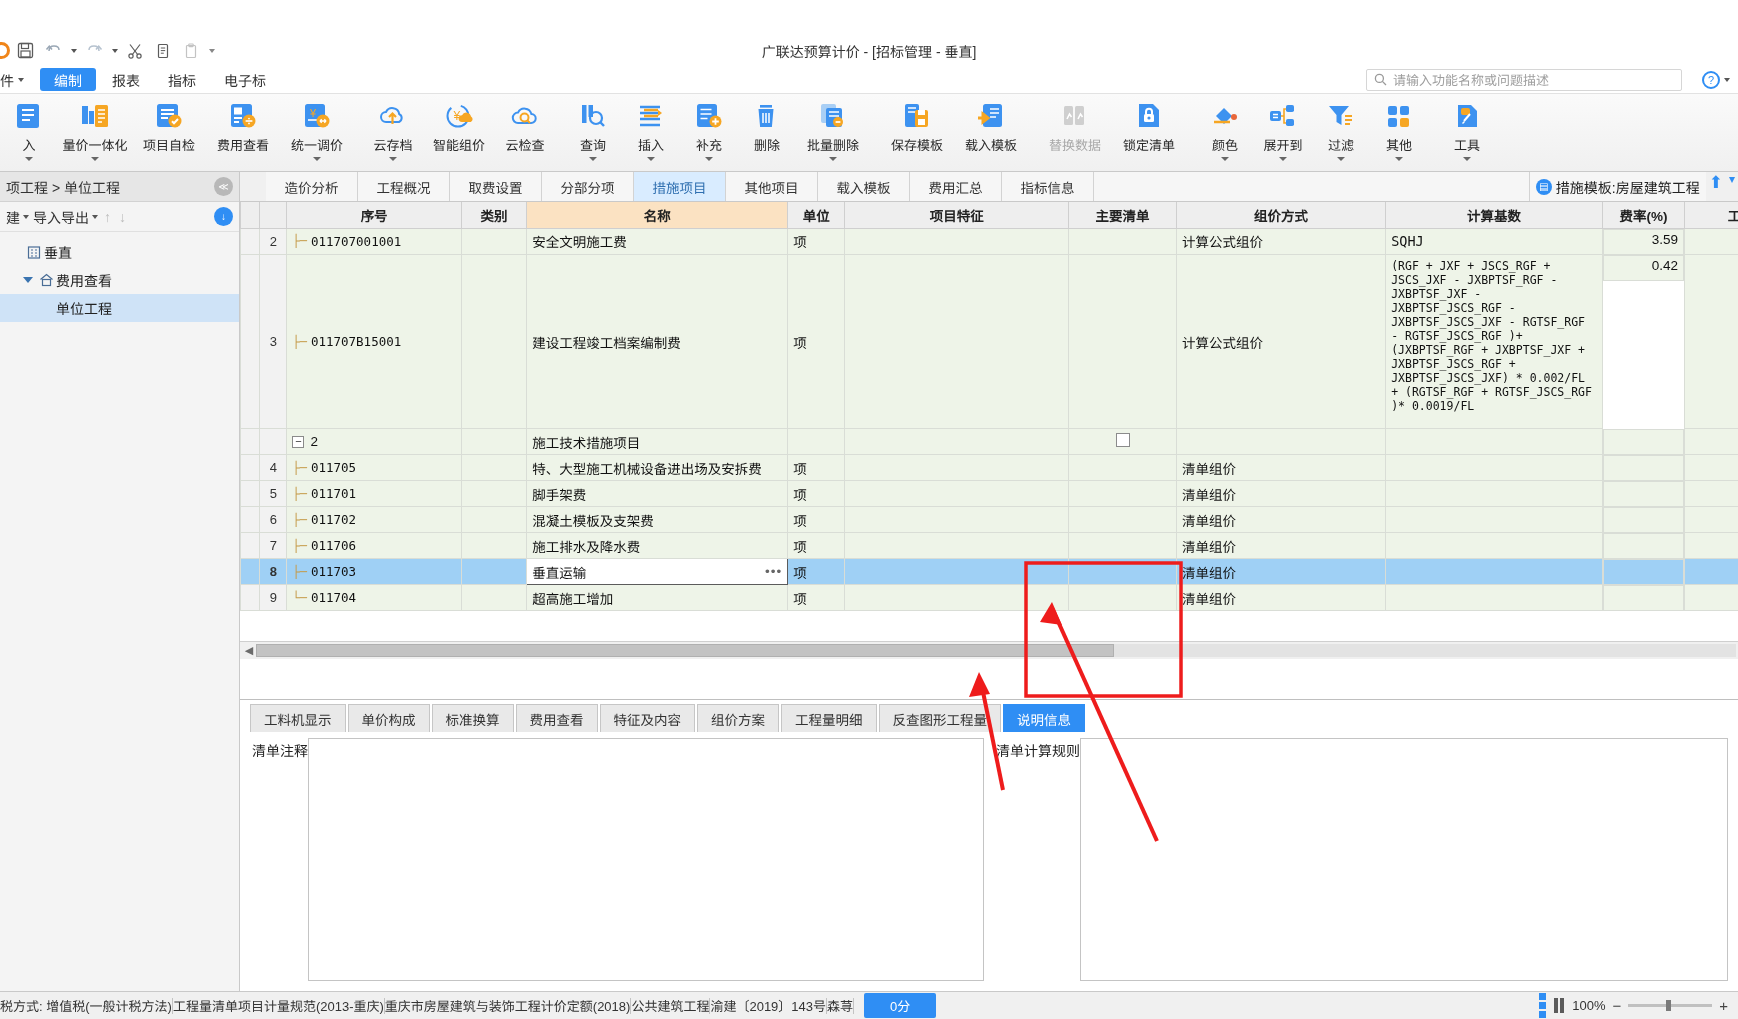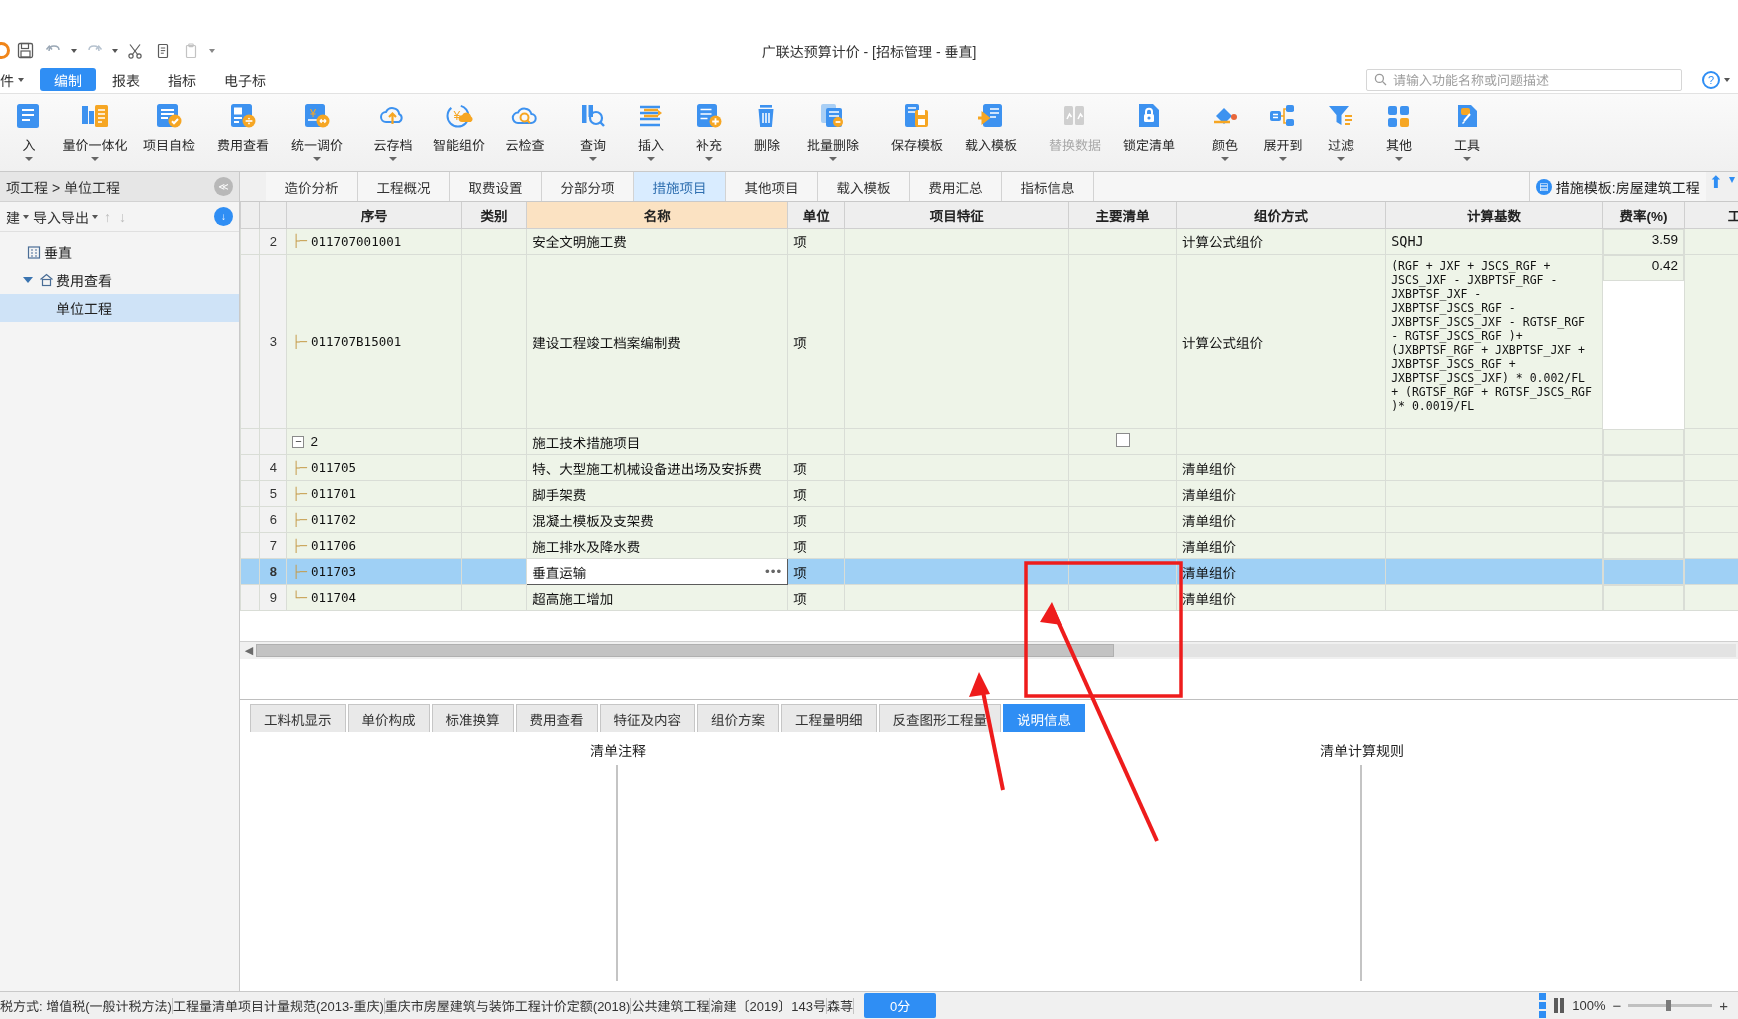--- a/index.html
+++ b/index.html
@@ -218,21 +218,21 @@
   .bottom { height: 292px; min-height: 292px; display: flex; flex-direction: column; border-top: 1px solid #bfbfbf; background: #fff; margin-top: 40px; }
   .btabs { height: 32px; min-height: 32px; display: flex; align-items: stretch; background: #fff; padding-left: 10px; padding-top: 4px; }
   .btab {
     display: flex; align-items: center; justify-content: center;
     padding: 0 13px; font-size: 13.5px; color: #333;
     background: #e9e9e9; border: 1px solid #c6c6c6; border-bottom: none;
     margin-right: 2px; cursor: pointer; white-space: nowrap;
   }
   .btab.active { background: #2f8ef4; color: #fff; border-color: #2f8ef4; font-weight: normal; }
   .bcontent { flex: 1; display: flex; gap: 10px; padding: 6px 10px 10px 10px; min-height: 0; }
-  .bcol { flex: 1; display: flex; flex-direction: column; min-width: 0; align-items: center; }
+  .bcol { flex: 1; display: flex; flex-direction: row; min-width: 0; }
   .bcol-title { font-size: 14px; color: #222; padding: 2px 0 5px 2px; }
   .bcol-box { flex: 1; border: 1px solid #c4c4c4; background: #fff; }
 
   
   .status {
     height: 28px; min-height: 28px; background: #f0f0f0;
     border-top: 1px solid #c9c9c9; display: flex; align-items: center;
     font-size: 13px; color: #333;
   }
   .st-item { padding: 0 0; white-space: nowrap; text-align: center; }

